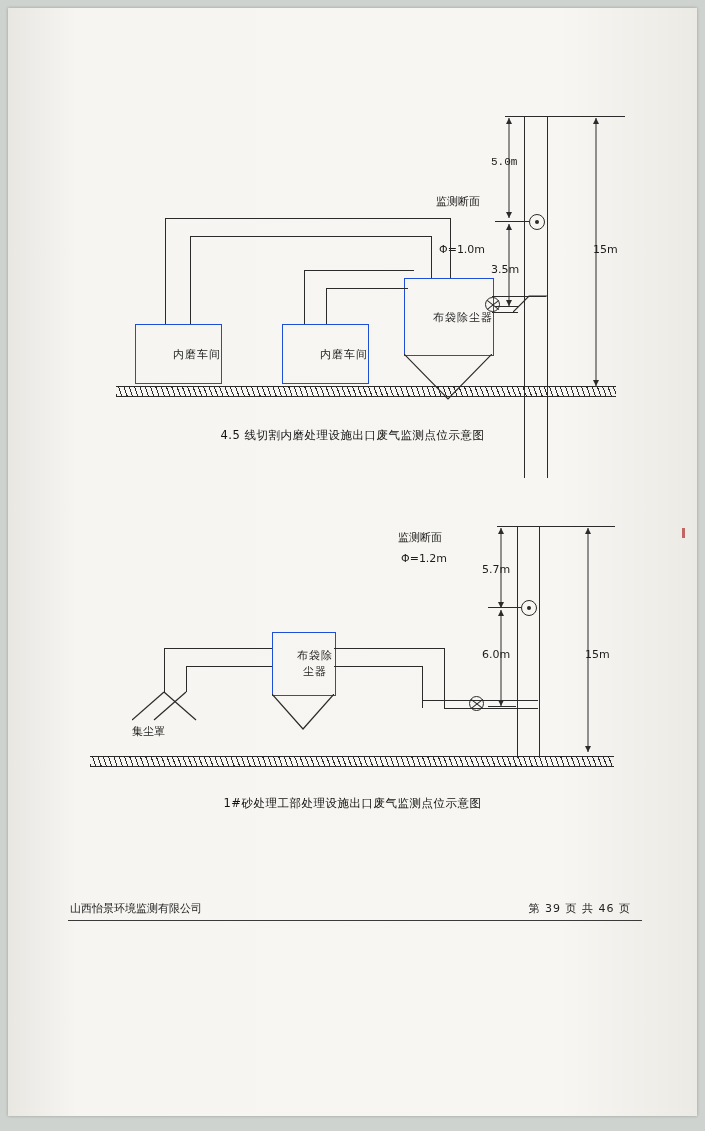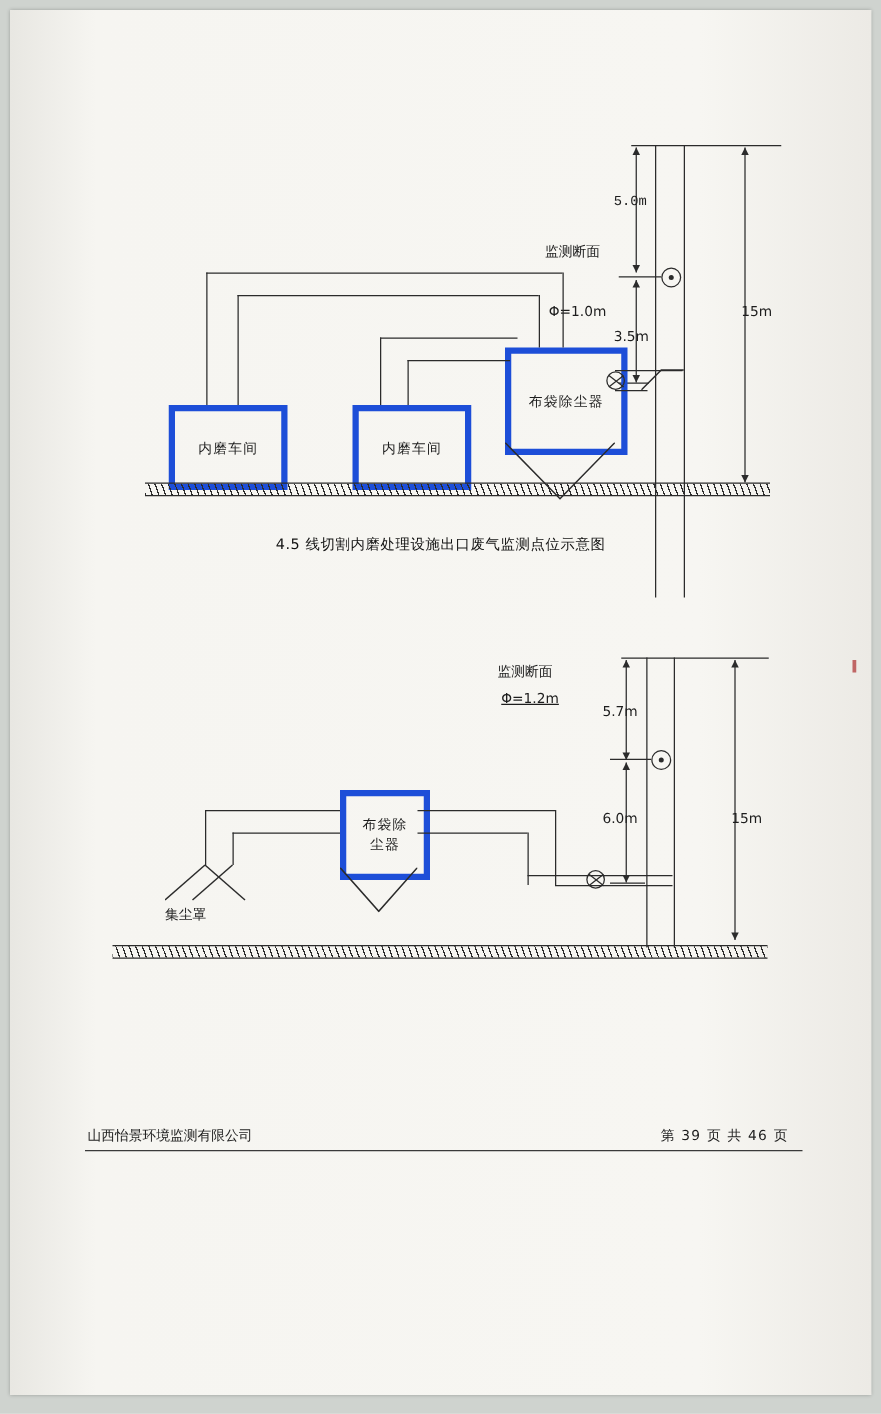--- a/index.html
+++ b/index.html
@@ -22,22 +22,22 @@
   }
   .sheet{position:absolute;left:0;top:0;width:100%;height:100%;}
 
   .fig{position:absolute;}
   .ln{position:absolute;background:#2b2b2b;}
   .h{height:1px;}
   .v{width:1px;}
   .v2{width:1.4px;}
 
   .box{
-    position:absolute;border:5px solid #1d4ed8;background:transparent;
-    display:flex;align-items:center;justify-content:center;
+    position:absolute;border:1px solid #1d4ed8;background:transparent;
+    display:flex;align-items:center;justify-content:flex-end;
     font-size:11px;color:#1d1d1d;letter-spacing:1px;
   }
   .lbl{
     position:absolute;font-size:11px;color:#1d1d1d;white-space:nowrap;
   }
   .lbl.num{font-family:"DejaVu Sans","Liberation Sans",sans-serif;font-size:11px;}
   .cap{
     position:absolute;width:100%;text-align:center;font-size:11.5px;color:#111;
     letter-spacing:.5px;
   }
@@ -185,21 +185,21 @@
           <div class="ah"></div>
           <div class="ab"></div>
       </div>
       <div class="ln h" style="left:480px;top:198px;width:28px;"></div>
 
       <div class="lbl num" style="left:474px;top:55px;">5.7m</div>
       <div class="lbl num" style="left:474px;top:140px;">6.0m</div>
       <div class="lbl num" style="left:577px;top:140px;">15m</div>
 
       <div class="lbl" style="left:390px;top:22px;">监测断面</div>
-      <div class="lbl" style="left:393px;top:44px;text-decoration:underline;">Φ=1.2m</div>
+      <div class="lbl" style="left:393px;top:44px;">Φ=1.2m</div>
 
       <div class="box" style="left:264px;top:124px;width:62px;height:62px;line-height:16px;text-align:center;">
         <span style="display:block;width:40px;">布袋除尘器</span>
       </div>
       <svg class="hopper" style="left:264px;top:186px;width:62px;height:36px;" width="62" height="36" viewBox="0 0 62 36">
         <polyline points="0,0 31,35 62,0" fill="none" stroke="#2b2b2b" stroke-width="1.2"></polyline>
       </svg>
 
       <div class="ln h" style="left:326px;top:140px;width:110px;"></div>
       <div class="ln h" style="left:326px;top:158px;width:88px;"></div>
@@ -218,20 +218,21 @@
 
       <svg style="position:absolute;left:124px;top:182px;width:76px;height:32px;" width="76" height="32" viewBox="0 0 76 32">
         <polyline points="0,30 32,2 32,2" fill="none" stroke="#2b2b2b" stroke-width="1.2"></polyline>
         <polyline points="32,2 64,30" fill="none" stroke="#2b2b2b" stroke-width="1.2"></polyline>
         <polyline points="22,30 54,2" fill="none" stroke="#2b2b2b" stroke-width="1.2"></polyline>
       </svg>
       <div class="lbl" style="left:124px;top:216px;">集尘罩</div>
 
       <div class="ground" style="left:82px;top:248px;width:524px;"></div>
 
+      <div class="cap" style="left:0;top:288px;">1#砂处理工部处理设施出口废气监测点位示意图</div>
     </div>
 
     <div class="footer" style="bottom:195px;"></div>
     <div class="f-left" style="bottom:200px;">山西怡景环境监测有限公司</div>
     <div class="f-right" style="bottom:200px;">第 39 页 共 46 页</div>
 
     <div class="redmark" style="right:12px;top:520px;"></div>
   </div>
 </div>
 

